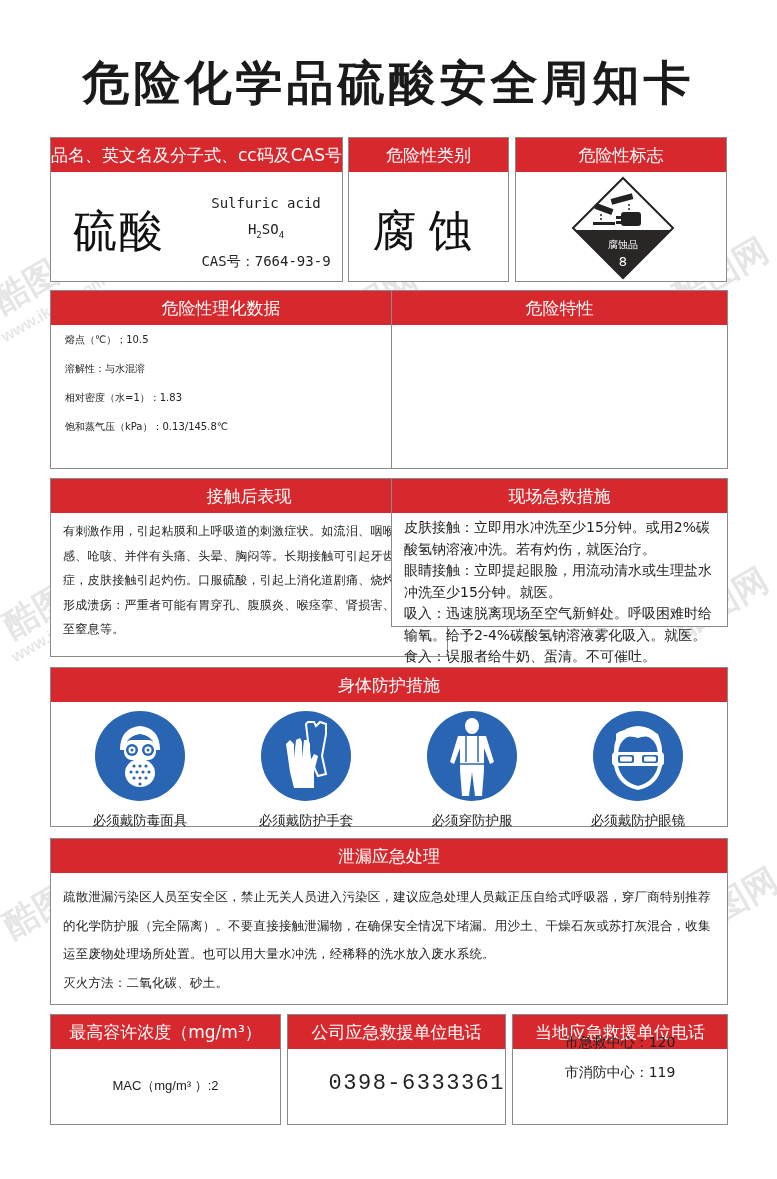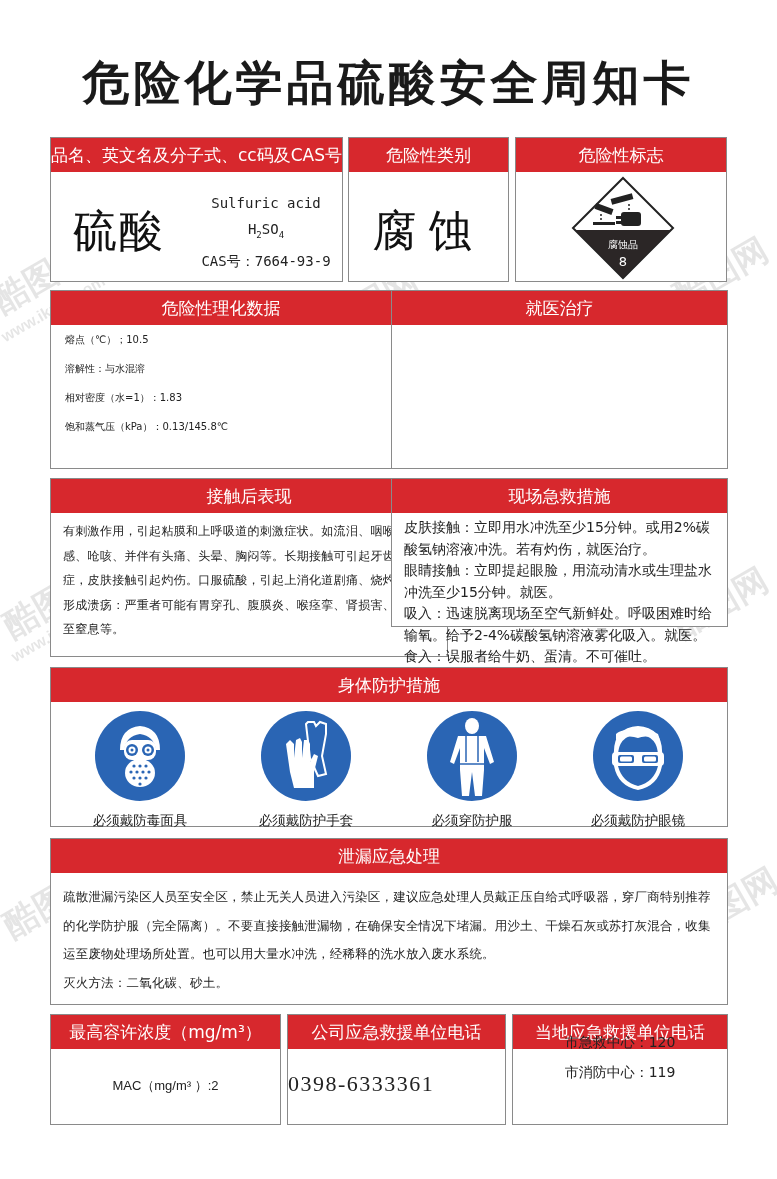--- a/index.html
+++ b/index.html
@@ -48,21 +48,21 @@
 
   
   #b-leak { left: 50px; top: 838px; width: 678px; height: 167px; }
   .leak-text { padding: 10px 10px 0 12px; font-size: 12.5px; line-height: 28.5px; letter-spacing: 0.2px; }
 
   
   #b-mac { left: 50px; top: 1014px; width: 231px; height: 111px; }
   #b-company { left: 287px; top: 1014px; width: 219px; height: 111px; }
   #b-local { left: 512px; top: 1014px; width: 216px; height: 111px; }
   .mac-text { position: absolute; left: 0; top: 28px; width: 100%; text-align: center; font-size: 13px; font-family: "Liberation Sans Narrow", "Liberation Sans", sans-serif; }
-  .phone-text { position: absolute; left: 0; top: 22px; width: 100%; text-align: left; font-size: 22px; letter-spacing: 1.5px; font-family: Liberation Serif, serif; }
+  .phone-text { position: absolute; left: 0; top: 22px; width: 100%; text-align: right; font-size: 22px; letter-spacing: 1.5px; font-family: Liberation Mono, monospace; }
   .local-list { position: absolute; left: 0; top: 12px; width: 100%; text-align: center; font-size: 14px; line-height: 30px; }
 </style>
 </head>
 <body>
 
 <div class="watermark wm-big" style="left:-10px;top:255px;">酷图网</div>
 <div class="watermark wm-small" style="left:-5px;top:300px;">www.ikutu.com</div>
 <div class="watermark wm-big" style="left:670px;top:250px;">酷图网</div>
 <div class="watermark wm-big" style="left:320px;top:280px;">酷图网</div>
 <div class="watermark wm-small" style="left:360px;top:320px;">www.ikutu.com</div>
@@ -121,21 +121,21 @@
   <div class="box-head">危险性理化数据</div>
   <div class="box-body phys-list">
     <div>熔点（℃）；10.5</div>
     <div>溶解性：与水混溶</div>
     <div>相对密度（水=1）：1.83</div>
     <div>饱和蒸气压（kPa）：0.13/145.8℃</div>
   </div>
 </div>
 
 <div class="box" id="b-haz">
-  <div class="box-head">就医治疗</div>
+  <div class="box-head">危险特性</div>
 </div>
 
 <div class="box" id="b-contact">
   <div class="box-head">接触后表现</div>
   <div class="box-body contact-text">有刺激作用，引起粘膜和上呼吸道的刺激症状。如流泪、咽喉刺激感、呛咳、并伴有头痛、头晕、胸闷等。长期接触可引起牙齿酸蚀症，皮肤接触引起灼伤。口服硫酸，引起上消化道剧痛、烧灼伤以至形成溃疡：严重者可能有胃穿孔、腹膜炎、喉痉挛、肾损害、休克以至窒息等。</div>
 </div>
 
 <div class="box" id="b-aid">
   <div class="box-head">现场急救措施</div>
   <div class="box-body aid-list">

